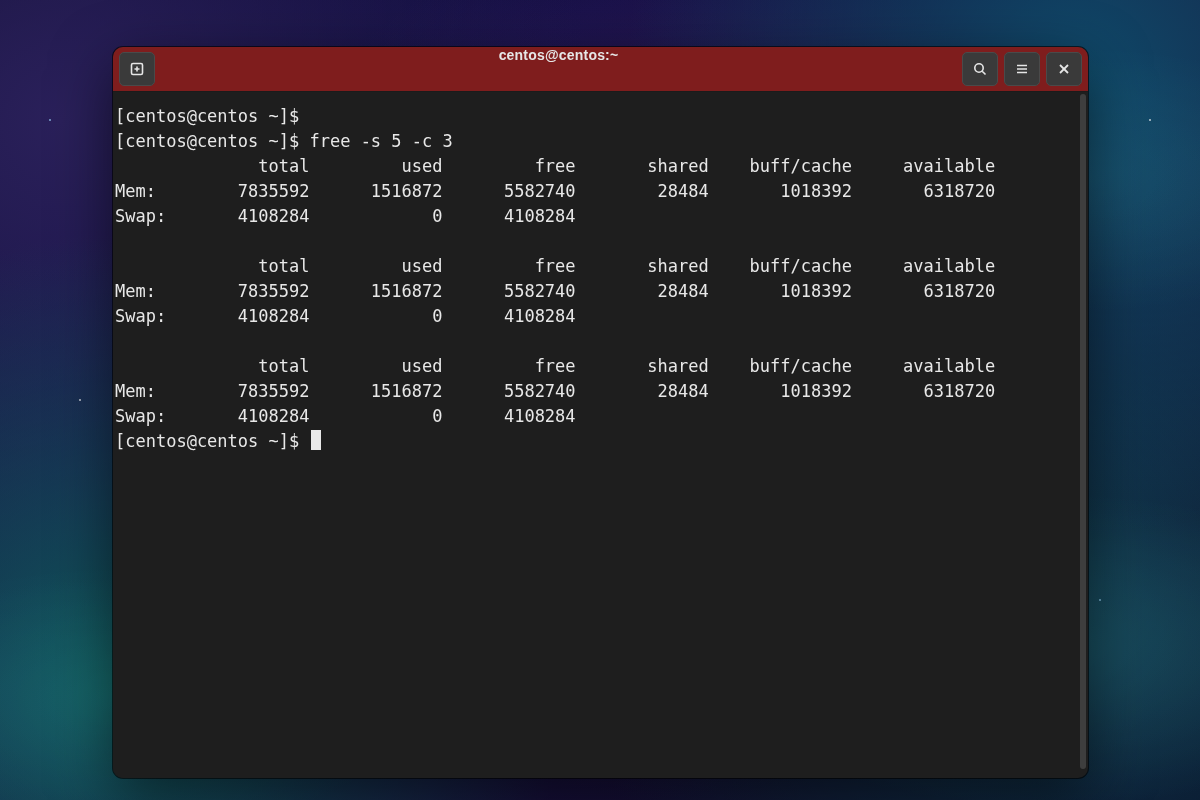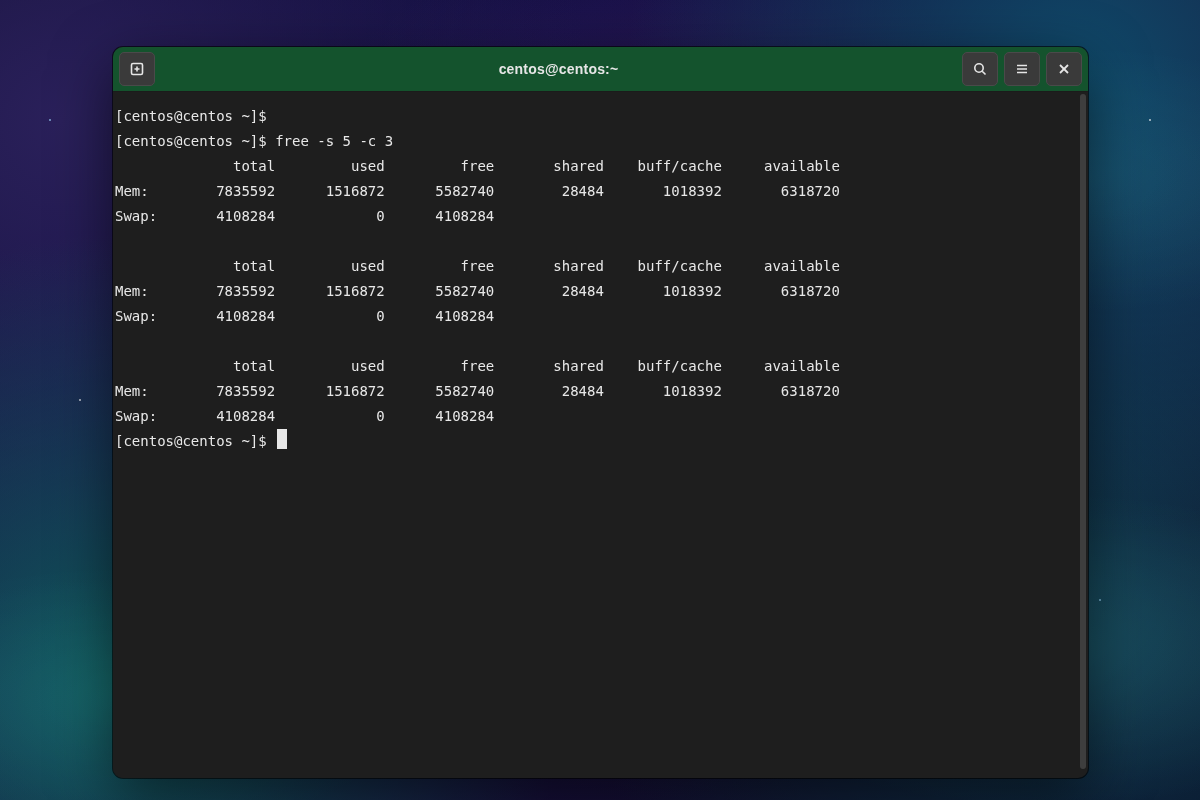--- a/index.html
+++ b/index.html
@@ -67,24 +67,23 @@
     background: #1e1e1e;
     box-shadow: 0 20px 60px rgba(0,0,0,.55), 0 0 0 1px rgba(0,0,0,.6);
     overflow: hidden;
     display: flex;
     flex-direction: column;
   }
 
   .titlebar {
     height: 44px;
     flex: 0 0 44px;
-    background: #14532d;
+    background: #7f1d1d;
     border-bottom: 1px solid #1b1b1b;
     display: flex;
-    align-items: center;
     padding: 0 6px;
     gap: 14px;
   }
   .tb-left, .tb-right { display: flex; align-items: center; gap: 6px; }
   .tb-title {
     flex: 1;
     text-align: center;
     color: #e6e6e6;
     font-weight: 700;
     font-size: 14px;
@@ -112,21 +111,21 @@
   .term-wrap {
     flex: 1;
     display: flex;
     min-height: 0;
   }
   .term {
     flex: 1;
     background: #1e1e1e;
     color: #e8e8e8;
     font-family: "DejaVu Sans Mono", "Menlo", "Consolas", monospace;
-    font-size: 14px;
+    font-size: 17px;
     line-height: 25px;
     padding: 12px 2px 12px 2px;
     white-space: pre;
     overflow: hidden;
     letter-spacing: 0;
   }
   .cursor {
     display: inline-block;
     width: 10px;
     height: 20px;

